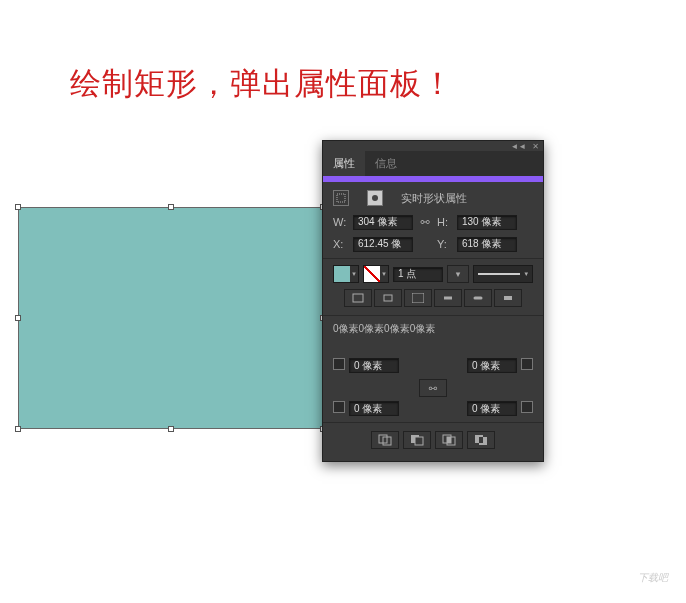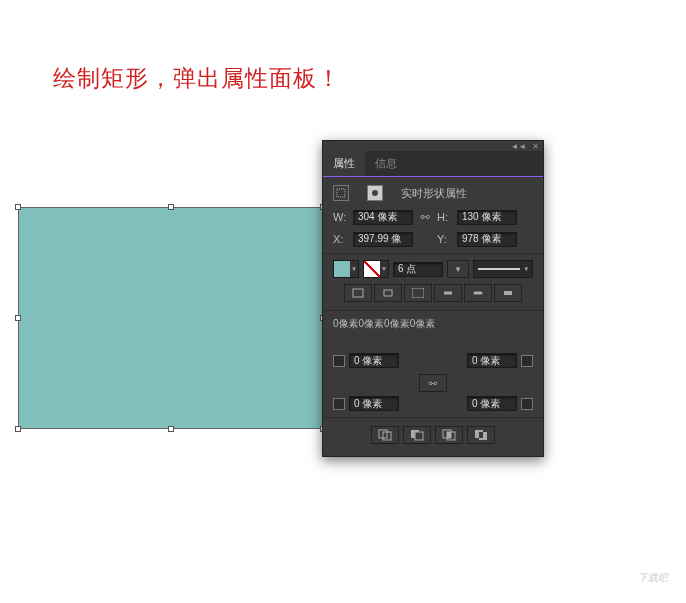--- a/index.html
+++ b/index.html
@@ -7,23 +7,23 @@
   width: 686px;
   height: 603px;
   background: #fff;
   font-family: "Microsoft YaHei", Arial, sans-serif;
   position: relative;
   overflow: hidden;
 }
 .caption {
   position: absolute;
   top: 63px;
-  left: 53px;
+  left: 70px;
   color: #d02020;
-  font-size: 23px;
+  font-size: 31px;
   letter-spacing: 1px;
 }
 .rect-shape {
   position: absolute;
   top: 207px;
   left: 18px;
   width: 305px;
   height: 222px;
   background: #80bfbb;
   border: 1px solid #666;
@@ -61,21 +61,21 @@
   display: flex;
   justify-content: flex-end;
   align-items: center;
   padding-right: 4px;
   gap: 6px;
 }
 .panel-topbar span { font-size: 8px; color: #999; cursor: pointer; }
 .panel-tabs {
   display: flex;
   background: #2e2e2e;
-  border-bottom: 1px solid #8b5cf6;
+  border-bottom: 6px solid #8b5cf6;
 }
 .panel-tab {
   padding: 5px 10px;
   font-size: 11px;
   color: #888;
   cursor: pointer;
 }
 .panel-tab.active {
   background: #3a3a3a;
   color: #ddd;
@@ -160,21 +160,21 @@
   display: flex;
   align-items: center;
   justify-content: center;
   cursor: pointer;
   font-size: 9px;
   color: #aaa;
 }
 .btn-icon.small { width: 22px; }
 .align-row { display:flex; gap:2px; justify-content:center; margin-bottom:8px;}
 .corner-text { color:#bbb; font-size:10px; margin-bottom:22px; }
-.corner-row { display:flex; align-items:center; gap:4px; margin-bottom:6px; }
+.corner-row { display:flex; gap:4px; margin-bottom:6px; }
 .checkbox {
   width: 12px;
   height: 12px;
   border: 1px solid #777;
   background: #2a2a2a;
   cursor: pointer;
 }
 .link-center {
   width: 28px;
   height: 18px;
@@ -241,38 +241,38 @@
 
     <div class="row">
       <span class="lbl">W:</span>
       <div class="field w60">304 像素</div>
       <div class="link-icon">⚯</div>
       <span class="lbl">H:</span>
       <div class="field w60">130 像素</div>
     </div>
     <div class="row">
       <span class="lbl">X:</span>
-      <div class="field w60">397.99 像</div>
+      <div class="field w60">612.45 像</div>
       <div class="link-icon"></div>
       <span class="lbl">Y:</span>
-      <div class="field w60">978 像素</div>
+      <div class="field w60">618 像素</div>
     </div>
 
     <div class="sep"></div>
 
     <div class="row">
       <div class="swatch">
           <div class="fill"></div>
           <div class="arrow">▾</div>
         </div>
       <div class="swatch stroke">
           <div class="fill"></div>
           <div class="arrow">▾</div>
         </div>
-      <div class="field w50">6 点</div>
+      <div class="field w50">1 点</div>
       <div class="btn-icon small">▾</div>
       <div class="stroke-style">
           <div class="line"></div>
           <div class="arr">▾</div>
         </div>
     </div>
     <div class="align-row">
       <div class="btn-icon">
           <svg width="12" height="10">
             <rect x="1" y="1" width="10" height="8" fill="none" stroke="#aaa"></rect>

